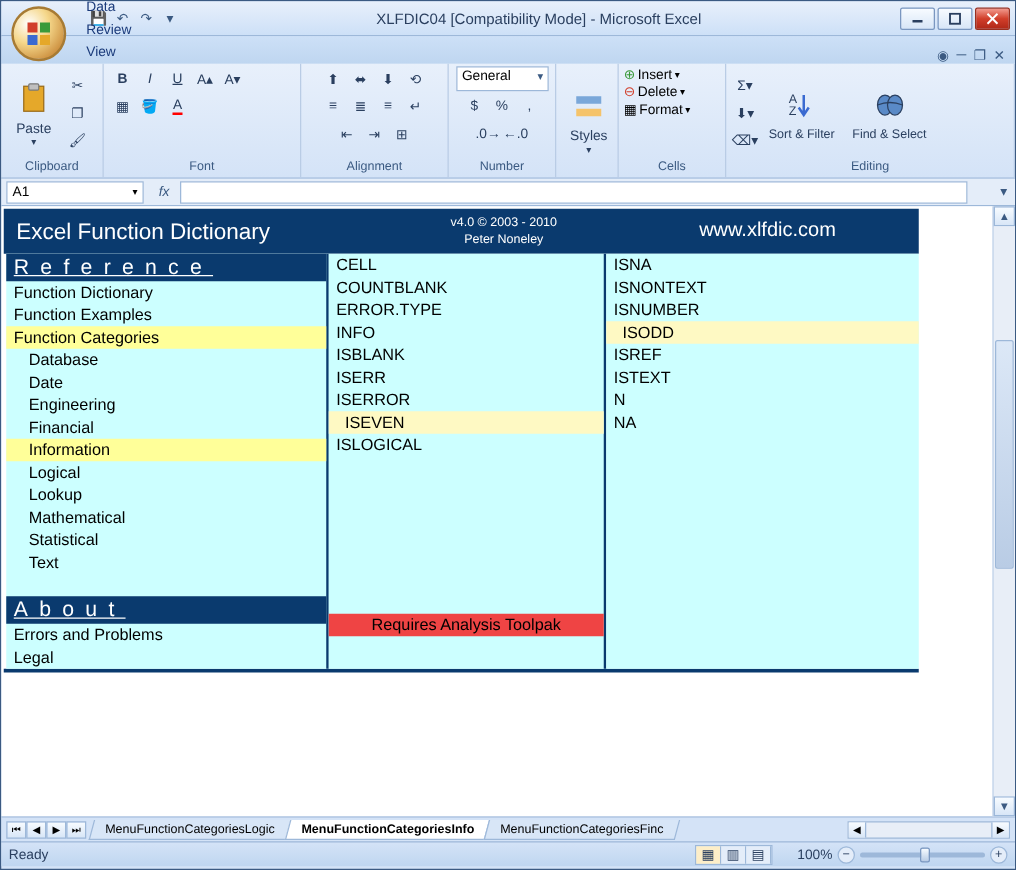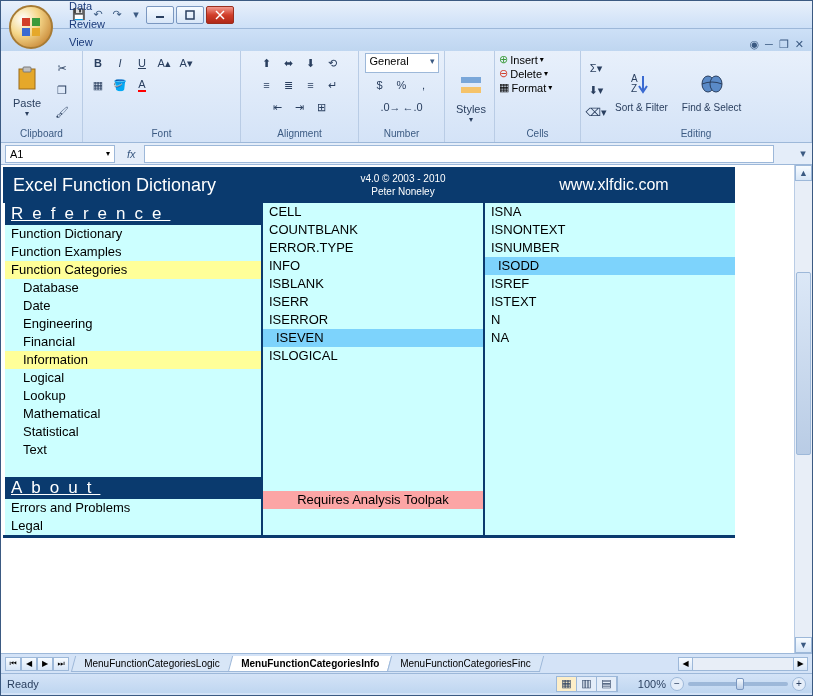--- a/index.html
+++ b/index.html
@@ -60,22 +60,22 @@
 .dict-url { flex: 1; font-size: 16px; text-align: center; }
 .section-hdr { background: #0a3a6e; color: #fff; font-family: Arial; font-size: 17px; letter-spacing: 9px; padding: 1px 6px; text-decoration: underline; }
 .dict-cols { display: flex; justify-content: flex-end; }
 .dcol { background: #ccffff; border-right: 2px solid #0a3a6e; font-size: 13px; font-family: Arial; }
 .dcol.c1 { width: 258px; }
 .dcol.c2 { width: 222px; }
 .dcol.c3 { width: 250px; border-right: none; }
 .dcell { padding: 0 6px; height: 18px; line-height: 18px; cursor: default; }
 .dcell.indent { padding-left: 18px; }
 .dcell.hl-yellow { background: #ffff99; }
-.dcell.hl-blue { background: #7dd3fc; padding-left: 13px; }
-.toolpak { background: #fca5a5; text-align: center; font-size: 13px; height: 18px; line-height: 18px; }
+.dcell.hl-blue { background: #fef9c3; padding-left: 13px; }
+.toolpak { background: #ef4444; text-align: center; font-size: 13px; height: 18px; line-height: 18px; }
 .dict-bottom-border { border-bottom: 3px solid #0a3a6e; }
 .c2 .dcell:last-child, .c3 .dcell:last-child { height: auto; }
 .filler { height: 18px; }
 
 
 .tabbar { height: 20px; background: #d4e3f7; display: flex; align-items: center; font-size: 10px; border-top: 1px solid #9db8d9; }
 .tabnav { display: flex; gap: 0; margin: 0 4px; }
 .tabnav span { width: 16px; height: 14px; background: linear-gradient(#f7fbff,#d8e6f7); border: 1px solid #9db8d9; display: flex; align-items: center; justify-content: center; font-size: 8px; }
 .sheettab { padding: 2px 10px; background: #d8e6f7; border: 1px solid #9db8d9; border-top: none; margin-right: -1px; transform: skewX(-15deg); }
 .sheettab span { display: inline-block; transform: skewX(15deg); }
@@ -108,20 +108,21 @@
         <rect x="3" y="13" width="8" height="8" fill="#3a6ad1"></rect>
         <rect x="13" y="13" width="8" height="8" fill="#e5a82a"></rect>
       </svg>
   </div>
   <div class="qat">
     <span>💾</span>
     <span>↶</span>
     <span>↷</span>
     <span>▾</span>
   </div>
+  <div class="title">XLFDIC04  [Compatibility Mode] - Microsoft Excel</div>
   <div class="winbtns">
     <div class="winbtn">
         <svg viewBox="0 0 10 10">
           <line x1="1" y1="7" x2="9" y2="7" stroke="#2a3f5f" stroke-width="2"></line>
         </svg>
       </div>
     <div class="winbtn">
         <svg viewBox="0 0 10 10">
           <rect x="1" y="1" width="8" height="8" fill="none" stroke="#2a3f5f" stroke-width="1.5"></rect>
         </svg>

